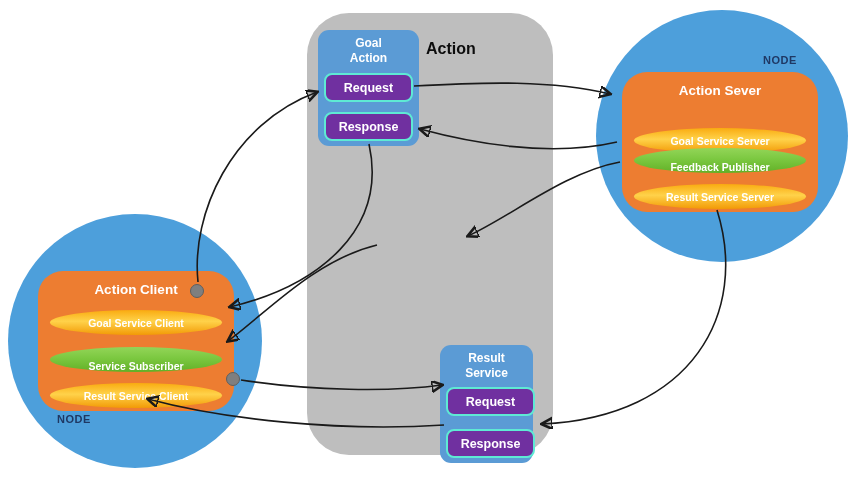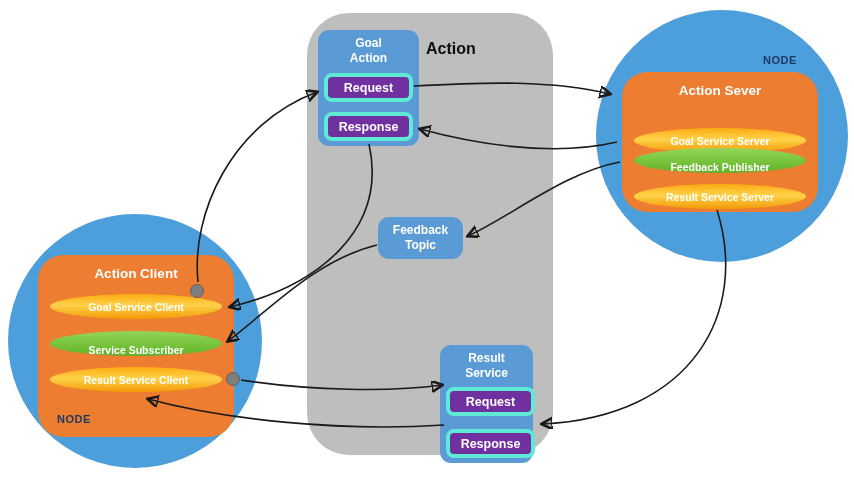--- a/index.html
+++ b/index.html
@@ -18,21 +18,21 @@
   .node-circle.right { left: 596px; top: 10px; width: 252px; height: 252px; }
   .node-circle.left  { left: 8px;  top: 214px; width: 254px; height: 254px; }
 
   .node-label { position: absolute; font-size: 11px; font-weight: bold; color: #1F3864;
                 letter-spacing: 0.5px; z-index: 3; }
   .node-label.right { left: 763px; top: 54px; }
   .node-label.left  { left: 57px;  top: 413px; }
 
   .orange-box { position: absolute; background: #ED7D31; border-radius: 25px; z-index: 2; }
   .orange-box.server { left: 622px; top: 72px;  width: 196px; height: 140px; }
-  .orange-box.client { left: 38px;  top: 255px; width: 196px; height: 182px; }
+  .orange-box.client { left: 38px;  top: 271px; width: 196px; height: 140px; }
   .orange-title { position: absolute; top: 11px; left: 0; right: 0; text-align: center;
                   color: #ffffff; font-weight: bold; font-size: 13.5px; }
 
   .pill { position: absolute; left: 12px; width: 172px; height: 25px; border-radius: 50%;
           display: flex; align-items: center; justify-content: center;
           color: #ffffff; font-size: 10.5px; font-weight: bold; }
   .pill.yellow { background: linear-gradient(180deg, #F9AB10 0%, #FFD24A 45%, #F29A06 100%); }
   .pill.green  { background: linear-gradient(180deg, #93D558 0%, #7BC840 45%, #62B027 100%); }
   .pill.p1 { top: 56px; } .pill.p2 { top: 76px; align-items: flex-end; } .pill.p3 { top: 112px; }
   .orange-box.client .pill.p1 { top: 39px; }
@@ -41,21 +41,21 @@
   .blue-box.goal   { left: 318px; top: 30px;  width: 101px; height: 116px; }
   .blue-box.result { left: 440px; top: 325px; width: 93px; height: 118px; margin-top: 20px; }
   .blue-box.topic  { left: 378px; top: 217px; width: 85px;  height: 42px;
                      display: flex; align-items: center; justify-content: center; }
 
   .svc-label   { margin: 6px auto 0; width: 58px; text-align: center; font-size: 12px;
                  font-weight: bold; line-height: 1.22; }
   .topic-label { width: 64px; text-align: center; font-size: 12px; font-weight: bold; line-height: 1.22; }
 
   .purple-btn { position: absolute; left: 6px; width: 89px; height: 29px; background: #7030A0;
-                border: 4px solid #5eead4; border-radius: 8px; display: flex; align-items: center;
+                border: 2px solid #5eead4; border-radius: 8px; display: flex; align-items: center;
                 justify-content: center; color: #ffffff; font-size: 12.5px; font-weight: bold; }
   .blue-box.goal   .purple-btn.req { top: 43px; }
   .blue-box.goal   .purple-btn.res { top: 82px; }
   .blue-box.result .purple-btn.req { top: 42px; }
   .blue-box.result .purple-btn.res { top: 84px; }
 
   .arrows { position: absolute; left: 0; top: 0; width: 854px; height: 480px;
             pointer-events: none; z-index: 5; }
   .arrows path { fill: none; stroke: #1a1a1a; stroke-width: 1.6; marker-end: url(#ah); }
 
@@ -101,23 +101,20 @@
       <span>Result Service Client</span>
     </div>
   </div>
 
   <div class="blue-box goal">
     <div class="svc-label">Goal Action</div>
     <div class="purple-btn req">Request</div>
     <div class="purple-btn res">Response</div>
   </div>
 
-  <div class="blue-box topic">
-    <div class="topic-label">Feedback Topic</div>
-  </div>
 
   <div class="blue-box result">
     <div class="svc-label">Result Service</div>
     <div class="purple-btn req">Request</div>
     <div class="purple-btn res">Response</div>
   </div>
 
   <svg class="arrows" viewBox="0 0 854 480" xmlns="http://www.w3.org/2000/svg">
     <defs>
       <marker id="ah" markerWidth="8" markerHeight="8" refX="6.5" refY="3.5" orient="auto">

